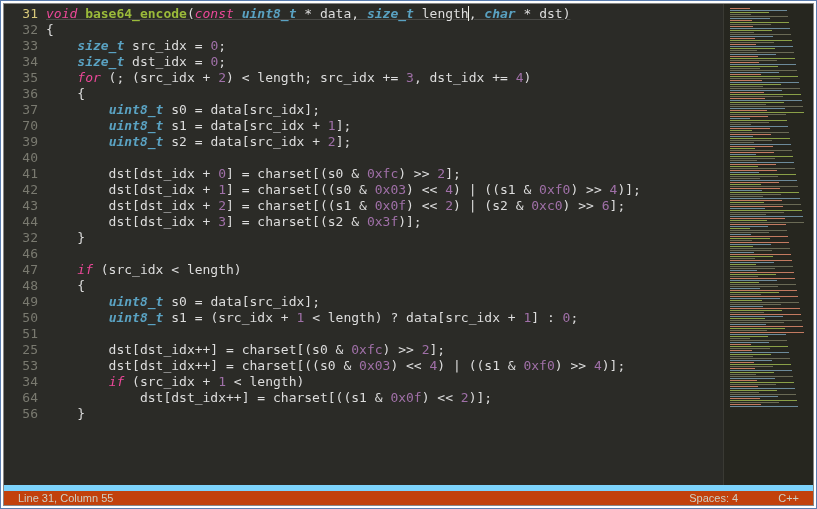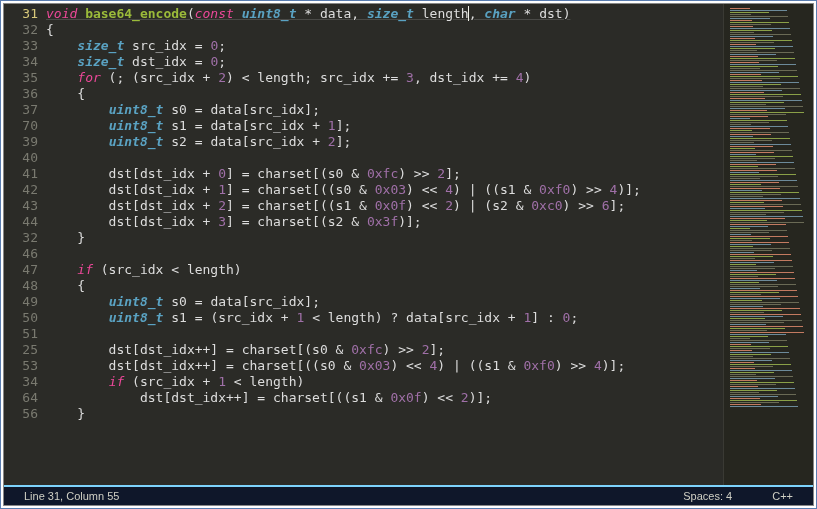--- a/index.html
+++ b/index.html
@@ -23,21 +23,21 @@
   .gutter { width: 42px; background: #2b2b27; color: #7a7a70; font-family: Consolas,"DejaVu Sans Mono",monospace; font-size: 13px; line-height: 16px; padding-top: 2px; text-align: right; padding-right: 8px; }
   .gutter .gl { height: 16px; }
   .gutter .gl.cur { color: #d8c97a; }
   .code { flex: 1; background: #2b2b27; font-family: Consolas,"DejaVu Sans Mono",monospace; font-size: 13px; line-height: 16px; color: #ddd; padding-top: 2px; white-space: pre; overflow: hidden; }
   .code .line { height: 16px; }
   .minimap { width: 90px; background: #26261f; border-left: 1px solid #3a3a34; position: relative; }
   .minimap .mstrip { position: absolute; left: 6px; right: 6px; height: 1px; background: #6a6a55; }
   .minimap .mk { background: #c37a60; }
   .minimap .mb { background: #6c8a9a; }
   .minimap .mg { background: #8aa047; }
-  .statusbar { height: 20px; background: #0f172a; color: #cfcfc4; display: flex; align-items: center; font-size: 11px; padding: 0 20px; justify-content: space-between; border-top: 2px solid #7dd3fc; }
+  .statusbar { height: 20px; background: #c2410c; color: #cfcfc4; display: flex; align-items: center; font-size: 11px; padding: 0 14px; justify-content: space-between; border-top: 6px solid #7dd3fc; }
   .status-right { display: flex; gap: 40px; }
   
   .kw { color: #ec4899; font-style: italic; }
   .ty { color: #5aa2c2; font-style: italic; font-weight: bold; }
   .fn { color: #9bbb3a; font-weight: bold; }
   .num { color: #a070a8; }
   .op { color: #ddd; }
   .cursor { border-left: 1px solid #f0f0e8; margin-left: -1px; }
   .under { text-decoration: underline; text-decoration-color: rgba(255,255,255,0.15); }
 </style>

